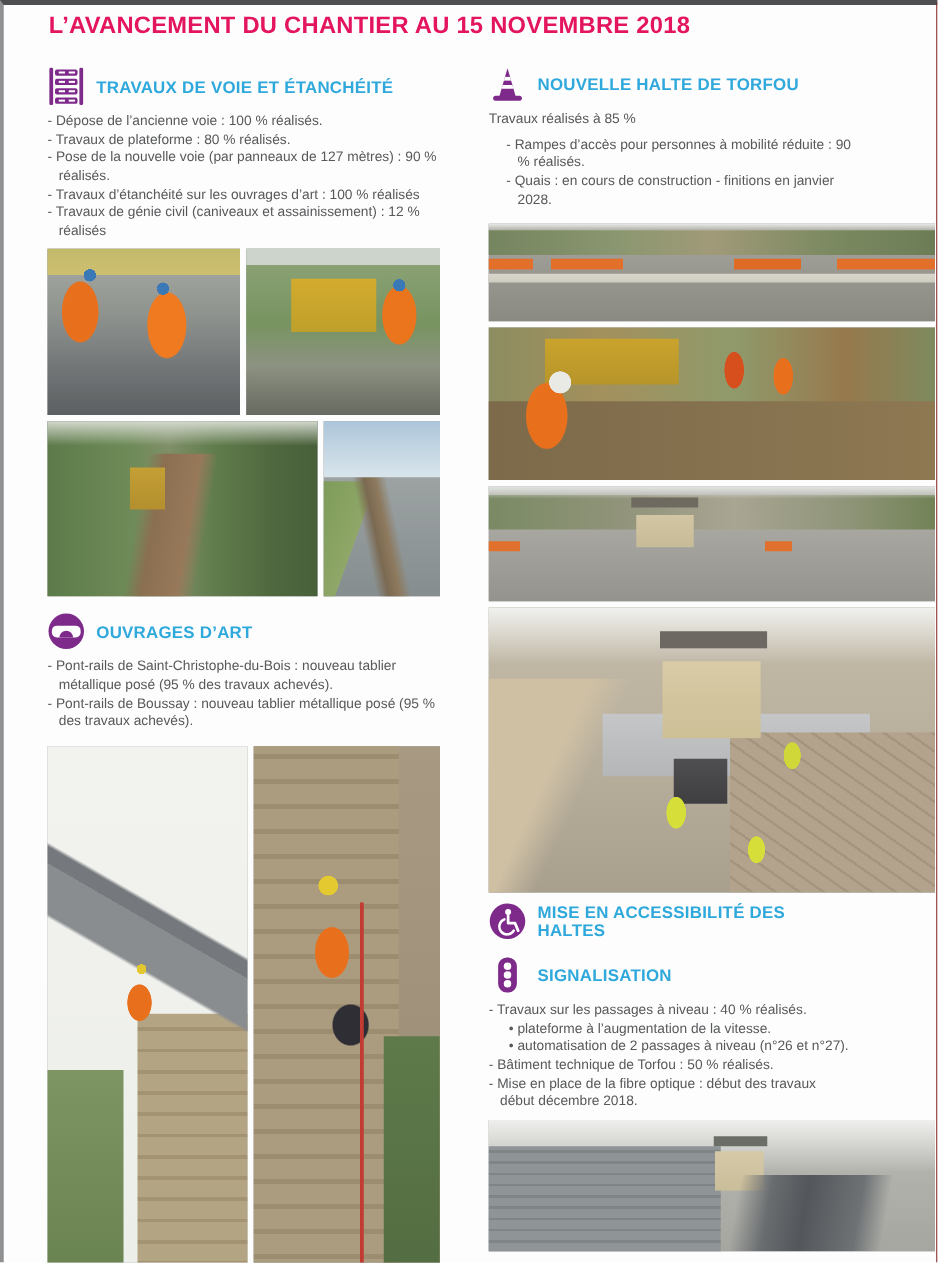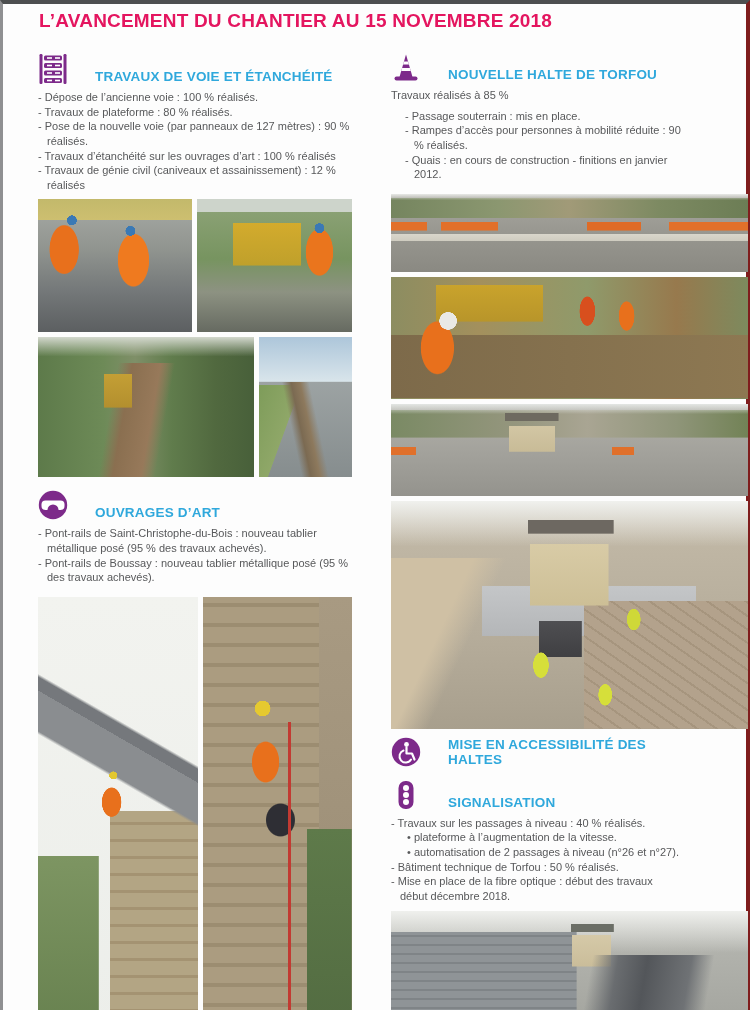--- a/index.html
+++ b/index.html
@@ -3,30 +3,30 @@
 <meta charset="utf-8">
 <style>
   html,body{margin:0;padding:0;}
   body{
     width:750px;height:1010px;position:relative;overflow:hidden;
     background:#ffffff;font-family:"Liberation Sans",sans-serif;
     -webkit-font-smoothing:antialiased;
   }
   .page{
     position:absolute;inset:0;box-sizing:border-box;background:#fdfdfd;
-    border-top:4px solid #4d4f50;border-left:3px solid #8f9092;border-right:4px solid #7f1d1d;
+    border-top:4px solid #4d4f50;border-left:3px solid #8f9092;border-right:1px solid #7f1d1d;
   }
   .page-title{
     position:absolute;left:36px;top:6px;margin:0;
     font-size:19px;font-weight:bold;color:#e4155f;letter-spacing:.2px;white-space:nowrap;
   }
   .col-left{position:absolute;left:35px;top:50px;width:314px;}
   .col-right{position:absolute;left:388px;top:48px;width:290px;}
 
-  .sec-head{display:flex;align-items:flex-end;gap:27px;min-height:30px;}
+  .sec-head{display:flex;align-items:center;gap:9px;min-height:30px;}
   .sec-head .h-icon{flex:0 0 auto;width:30px;height:30px;}
   .sec-title{color:#2fa8dc;font-weight:bold;font-size:13.5px;letter-spacing:.2px;}
 
   .txt,li{font-size:11px;color:#57585a;line-height:1.33;}
   ul.dash{list-style:none;margin:6px 0 0 0;padding:0;}
   ul.dash li{padding-left:9px;text-indent:-9px;}
   ul.dash li::before{content:"- ";}
   ul.dash.indented{margin-left:14px;}
   ul.dash li.sub{margin-left:16px;padding-left:10px;text-indent:-10px;}
   ul.dash li.sub::before{content:"\2022  ";}
@@ -273,23 +273,22 @@
               <rect x="6" y="9.5" width="18" height="3"></rect>
               <rect x="6" y="16" width="18" height="3"></rect>
             </g>
             <rect x="3.5" y="24.5" width="23" height="4" rx="2" fill="#7d2a8a"></rect>
           </svg>
         </span>
         <span class="sec-title">NOUVELLE HALTE DE TORFOU</span>
       </div>
       <div class="txt intro">Travaux réalisés à 85 %</div>
       <ul class="dash indented">
-        <li>Passage souterrain : mis en place.</li>
         <li>Rampes d’accès pour personnes à mobilité réduite : 90 % réalisés.</li>
-        <li>Quais : en cours de construction - finitions en janvier 2012.</li>
+        <li>Quais : en cours de construction - finitions en janvier 2028.</li>
       </ul>
       <div class="grid-halte">
         <div class="photo ph-platform"></div>
         <div class="photo ph-switch"></div>
         <div class="photo ph-embank"></div>
         <div class="photo ph-underpass"></div>
       </div>
     </section>
 
     <section class="sec-access">

